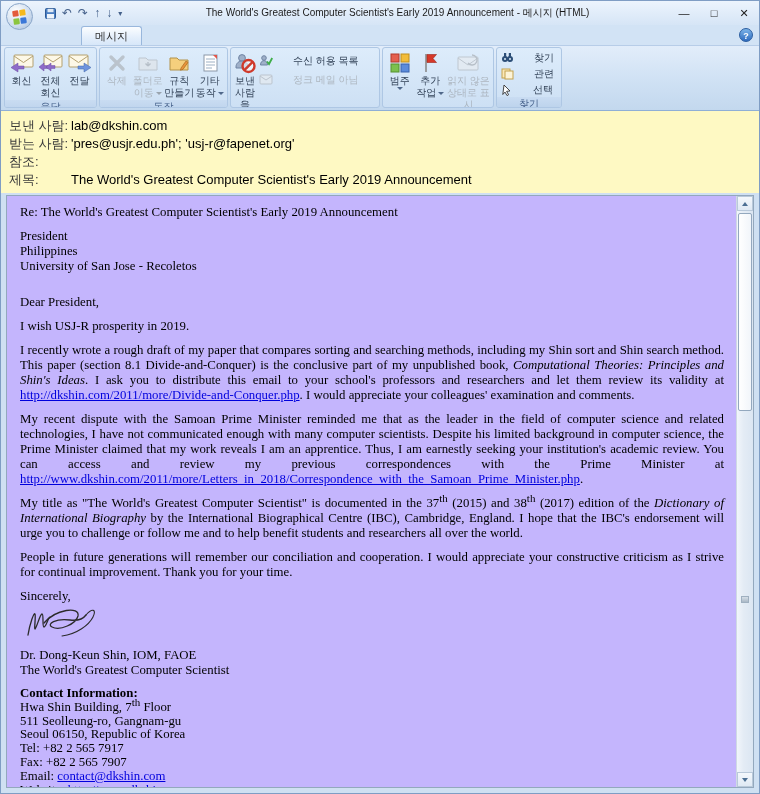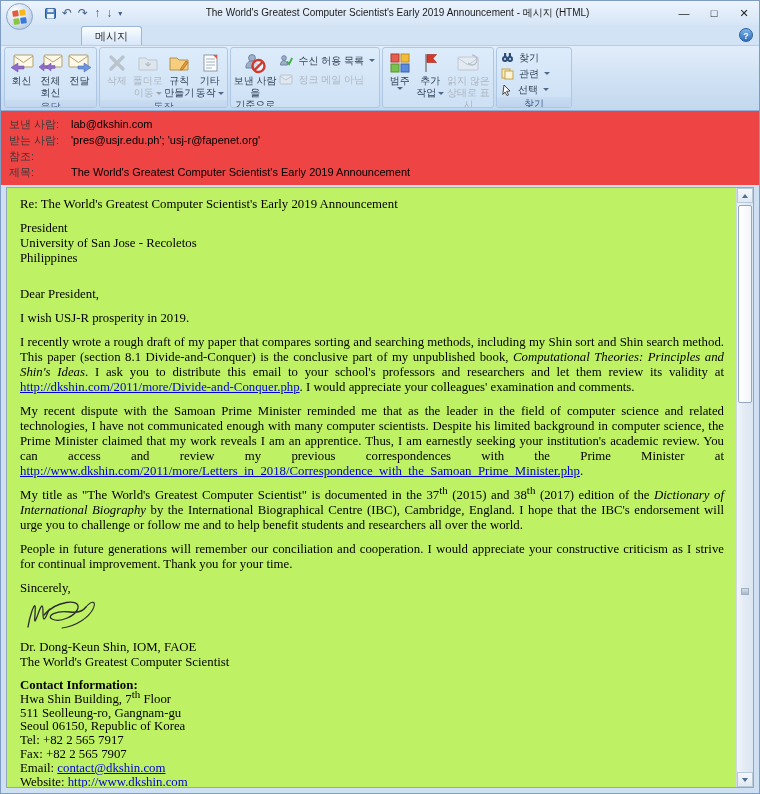--- a/index.html
+++ b/index.html
@@ -37,36 +37,36 @@
   .group{margin:0 1px;border:1px solid #aec7e4;border-radius:3px;
     background:linear-gradient(#ddecfb,#cde0f4);display:flex;flex-direction:column;overflow:hidden;}
   .gbody{flex:1;display:flex;align-items:flex-start;padding:2px 2px 0;}
   .glabel{height:13px;line-height:13px;font-size:10px;color:#44608a;text-align:center;
     background:linear-gradient(#c9dcf2,#bad1eb);position:relative;}
   .rbtn{display:flex;flex-direction:column;align-items:center;text-align:center;
     font-size:10px;color:#2f3f54;padding:1px 0;border-radius:2px;cursor:pointer;}
   .rbtn .ric{height:24px;display:flex;align-items:center;justify-content:center;}
   .lline{line-height:12px;display:flex;align-items:center;justify-content:center;gap:2px;}
   .smallcol{display:flex;flex-direction:column;justify-content:flex-start;gap:4px;padding-top:3px;}
-  .small-btn{display:flex;align-items:center;gap:5px;font-size:10px;color:#2f3f54;height:15px;
+  .small-btn{display:flex;align-items:center;gap:20px;font-size:10px;color:#2f3f54;height:15px;
     padding:0 2px;cursor:pointer;white-space:nowrap;}
   .disabled{opacity:.5;filter:grayscale(.9);}
   .disabled .lline,.disabled{color:#7d8a99;cursor:default;}
   .dd{display:inline-block;width:0;height:0;border-left:3px solid transparent;
     border-right:3px solid transparent;border-top:3px solid #50688a;}
   
-  .mheader{background:#ef4444;padding:6px 8px 4px;font-size:11px;color:#000;flex:0 0 auto;}
+  .mheader{background:#fef9c3;padding:6px 8px 4px;font-size:13px;color:#000;flex:0 0 auto;}
   .hrow{display:flex;min-height:16px;align-items:baseline;}
   .hlabel{width:62px;color:#3a3a3a;flex:0 0 auto;}
   .hval{color:#000;white-space:nowrap;}
   .hdate{margin-left:auto;display:flex;padding-right:4px;}
   .hdate .hlabel{width:auto;margin-right:10px;}
   
   .bodywrap{flex:1;padding:2px 5px 5px;display:flex;min-height:0;}
-  .bodybox{flex:1;border:1px solid #93a8bd;background:#bef264;display:flex;overflow:hidden;}
+  .bodybox{flex:1;border:1px solid #93a8bd;background:#c4b5fd;display:flex;overflow:hidden;}
   .content{flex:1;padding:9px 12px 0 13px;font-family:"Liberation Serif","DejaVu Serif",serif;
     font-size:12.8px;line-height:15px;color:#000;overflow:hidden;}
   .content p{margin:0 0 9px;}
   .just{text-align:justify;}
   .content a{color:#0000dd;text-decoration:underline;cursor:pointer;}
   .content sup{font-size:11px;line-height:0;font-family:Liberation Serif, serif;}
   .closing{margin-bottom:1px !important;}
   .signature{height:40px;margin:0 0 3px 2px;}
   .sigblock div{line-height:15px;}
   .sigblock{margin-bottom:9px;}
@@ -294,21 +294,21 @@
                 <path d="M16 1 a5 5 0 1 1 -4 8" fill="none" stroke="#8b98a6" stroke-width="1.4"></path>
               </svg>
           </span>
           <span class="lline">읽지 않은</span>
           <span class="lline">상태로 표시</span>
         </div>
       </div>
 
     </div>
 
-    <div class="group" style="width:76px">
+    <div class="group" style="width:66px">
       <div class="gbody" style="flex-direction:column;align-items:stretch;gap:1px;">
         <div class="small-btn">
           <span style="line-height:0;">
             <svg width="13" height="12" viewBox="0 0 13 12">
                 <circle cx="4" cy="7" r="3" fill="#2c4e77"></circle>
                 <circle cx="9" cy="7" r="3" fill="#2c4e77"></circle>
                 <rect x="3" y="1" width="2.2" height="4" fill="#2c4e77"></rect>
                 <rect x="7.8" y="1" width="2.2" height="4" fill="#2c4e77"></rect>
                 <circle cx="4" cy="7" r="1.1" fill="#cfe0ef"></circle>
                 <circle cx="9" cy="7" r="1.1" fill="#cfe0ef"></circle>
@@ -358,22 +358,22 @@
       <span class="hval">The World's Greatest Computer Scientist's Early 2019 Announcement</span>
     </div>
   </div>
 
   <div class="bodywrap">
     <div class="bodybox">
       <div class="content">
         <p>Re: The World's Greatest Computer Scientist's Early 2019 Announcement</p>
         <div style="margin-bottom:21px">
           <div>President</div>
+          <div>Philippines</div>
           <div>University of San Jose - Recoletos</div>
-          <div>Philippines</div>
         </div>
         <p>Dear President,</p>
         <p>I wish USJ-R prosperity in 2019.</p>
         <p class="just"><span>I recently wrote a rough draft of my paper that compares sorting and searching methods, including my Shin sort and Shin search method. This paper (section 8.1 Divide-and-Conquer) is the conclusive part of my unpublished book, </span><em>Computational Theories: Principles and Shin's Ideas</em><span>. I ask you to distribute this email to your school's professors and researchers and let them review its validity at </span><a href="#">http://dkshin.com/2011/more/Divide-and-Conquer.php</a><span>. I would appreciate your colleagues' examination and comments.</span></p>
         <p class="just"><span>My recent dispute with the Samoan Prime Minister reminded me that as the leader in the field of computer science and related technologies, I have not communicated enough with many computer scientists. Despite his limited background in computer science, the Prime Minister claimed that my work reveals I am an apprentice. Thus, I am earnestly seeking your institution's academic review. You can access and review my previous correspondences with the Prime Minister at </span><a href="#">http://www.dkshin.com/2011/more/Letters_in_2018/Correspondence_with_the_Samoan_Prime_Minister.php</a><span>.</span></p>
         <p class="just"><span>My title as "The World's Greatest Computer Scientist" is documented in the 37</span><sup>th</sup><span> (2015) and 38</span><sup>th</sup><span> (2017) edition of the </span><em>Dictionary of International Biography</em><span> by the International Biographical Centre (IBC), Cambridge, England. I hope that the IBC's endorsement will urge you to challenge or follow me and to help benefit students and researchers all over the world.</span></p>
         <p class="just">People in future generations will remember our conciliation and cooperation. I would appreciate your constructive criticism as I strive for continual improvement. Thank you for your time.</p>
         <p class="closing">Sincerely,</p>
         <div class="signature">
           <svg width="86" height="40" viewBox="0 0 86 40">

